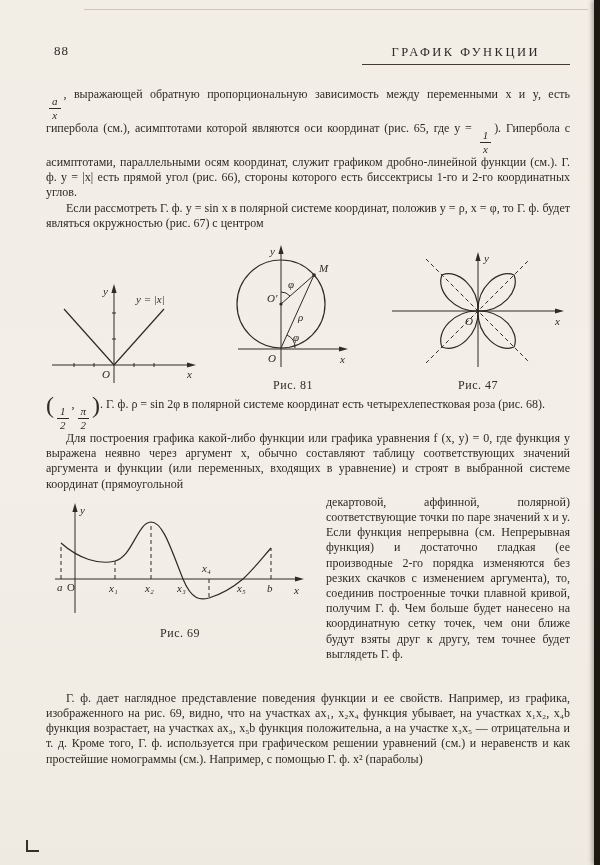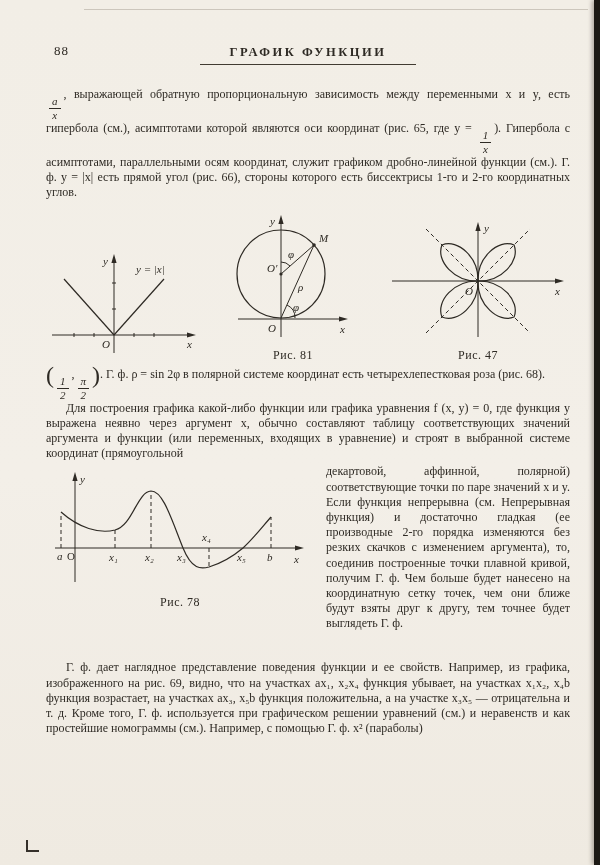--- a/index.html
+++ b/index.html
@@ -9,23 +9,23 @@
     margin:0 auto;
     background:linear-gradient(180deg,#f2eee6 0%,#f3efe8 55%,#efeae1 100%);
     overflow:hidden;
     font-family:"Liberation Serif","DejaVu Serif",serif;
     color:#2e2a24;
   }
   .edge-right{position:absolute;top:0;right:0;width:6px;height:100%;background:#1c1914;box-shadow:-2px 0 4px rgba(70,58,44,.4);}
   .topline{position:absolute;top:9px;left:84px;right:12px;height:1px;background:rgba(90,80,65,.25);}
   .corner{position:absolute;left:26px;bottom:13px;width:11px;height:10px;border-left:2px solid #35302a;border-bottom:2px solid #35302a;}
   .content{position:absolute;top:42px;left:46px;right:30px;bottom:12px;overflow:hidden;}
-  .header{position:relative;text-align:center;margin-bottom:22px;}
+  .header{position:relative;text-align:right;margin-bottom:22px;}
   .pagenum{position:absolute;left:8px;top:1px;font-size:13px;letter-spacing:1px;}
-  .title{display:inline-block;font-size:12.5px;letter-spacing:2.5px;padding:0 30px 4px;border-bottom:1px solid #413b32;font-weight:bold;}
+  .title{display:inline-block;font-size:12.5px;letter-spacing:2.5px;padding:0 30px 4px;border-bottom:1px solid #413b32;}
   p.para{margin:0;font-size:12px;line-height:15.2px;text-align:justify;}
   p.ind{text-indent:20px;}
   .frac{display:inline-flex;flex-direction:column;align-items:center;vertical-align:-7px;line-height:1;font-style:italic;font-size:11px;margin:0 3px;}
   .frac .num{border-bottom:1px solid #2e2a24;padding:0 3px 1px;}
   .frac .den{padding-top:1px;}
   .bigp{font-size:24px;line-height:0;vertical-align:-5px;}
   .figrow{display:flex;justify-content:space-between;align-items:flex-end;margin:12px 2px 4px;}
   figure{margin:0;text-align:center;}
   figcaption{font-size:12px;margin-top:7px;letter-spacing:.5px;}
   svg{display:block;margin:0 auto;}
@@ -55,20 +55,21 @@
     </div>
 
     <p class="para"><span class="frac">
           <span class="num">a</span>
           <span class="den">x</span>
         </span><span>, выражающей обратную пропорциональную зависимость между переменными x и y, есть гипербола (см.), асимптотами которой являются оси координат (рис. 65, где y = </span><span class="frac">
           <span class="num">1</span>
           <span class="den">x</span>
         </span><span>). Гипербола с асимптотами, параллельными осям координат, служит графиком дробно-линейной функции (см.). Г. ф. y = |x| есть прямой угол (рис. 66), стороны которого есть биссектрисы 1-го и 2-го координатных углов.</span></p>
 
+    <p class="para ind">Если рассмотреть Г. ф. y = sin x в полярной системе координат, положив y = ρ, x = φ, то Г. ф. будет являться окружностью (рис. 67) с центром</p>
 
     <div class="figrow">
 
       <figure>
         <svg width="150" height="112" viewBox="0 0 150 112">
           <line class="thin" x1="4" y1="84" x2="142" y2="84"></line>
           <polygon class="fill" points="148,84 139,81.4 139,86.6"></polygon>
           <line class="thin" x1="66" y1="9" x2="66" y2="102"></line>
           <polygon class="fill" points="66,3 63.4,12 68.6,12"></polygon>
           <line class="thin" x1="26" y1="82" x2="26" y2="86"></line>
@@ -160,21 +161,21 @@
           <text x="241" y="93">x</text>
           <text class="up" x="14" y="90">O</text>
           <text x="4" y="90">a</text>
           <text x="56" y="91">x₁</text>
           <text x="92" y="91">x₂</text>
           <text x="124" y="91">x₃</text>
           <text x="149" y="71">x₄</text>
           <text x="184" y="91">x₅</text>
           <text x="214" y="91">b</text>
         </svg>
-        <figcaption>Рис. 78</figcaption>
+        <figcaption>Рис. 69</figcaption>
       </figure>
       <p class="para">декартовой, аффинной, полярной) соответствующие точки по паре значений x и y. Если функция непрерывна (см. Непрерывная функция) и достаточно гладкая (ее производные 2-го порядка изменяются без резких скачков с изменением аргумента), то, соединив построенные точки плавной кривой, получим Г. ф. Чем больше будет нанесено на координатную сетку точек, чем они ближе будут взяты друг к другу, тем точнее будет выглядеть Г. ф.</p>
       <div class="clear"></div>
     </div>
 
 
     <p class="para ind">Г. ф. дает наглядное представление поведения функции и ее свойств. Например, из графика, изображенного на рис. 69, видно, что на участках ax₁, x₂x₄ функция убывает, на участках x₁x₂, x₄b функция возрастает, на участках ax₃, x₅b функция положительна, а на участке x₃x₅ — отрицательна и т. д. Кроме того, Г. ф. используется при графическом решении уравнений (см.) и неравенств и как простейшие номограммы (см.). Например, с помощью Г. ф. x² (параболы)</p>
 
   </div>
 </div>

